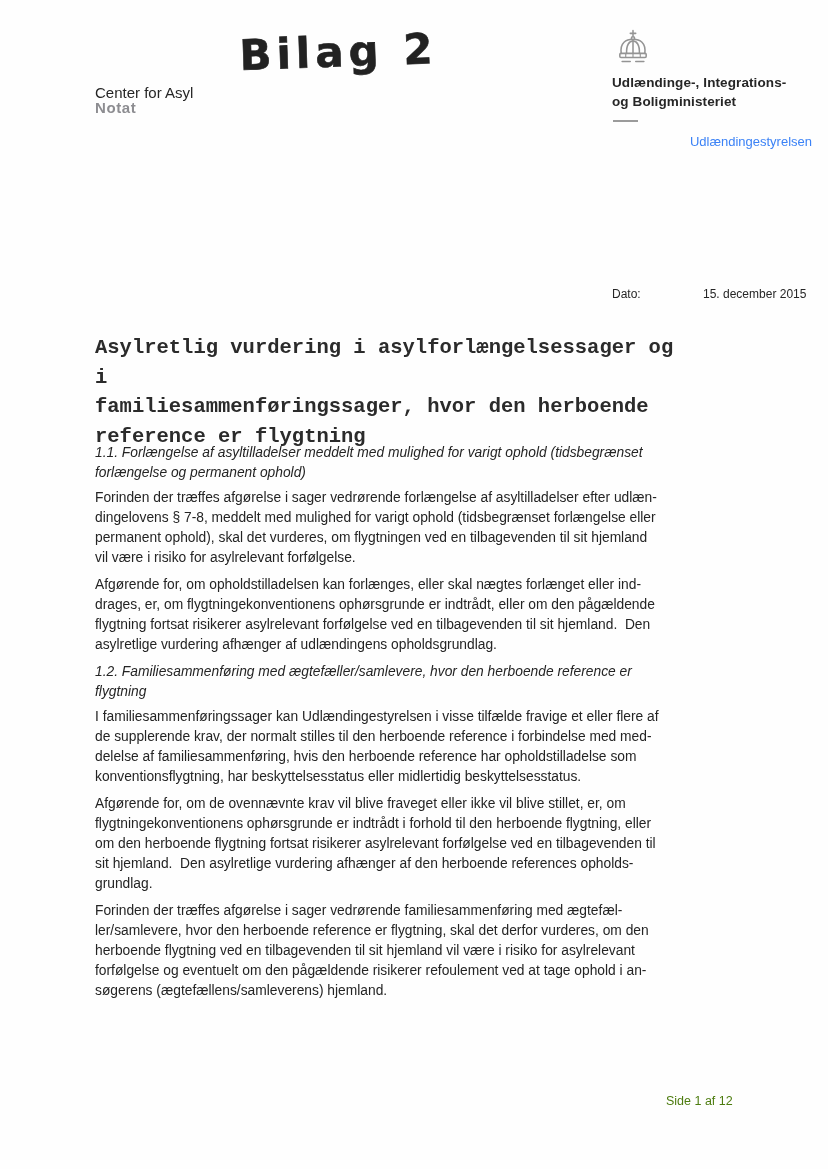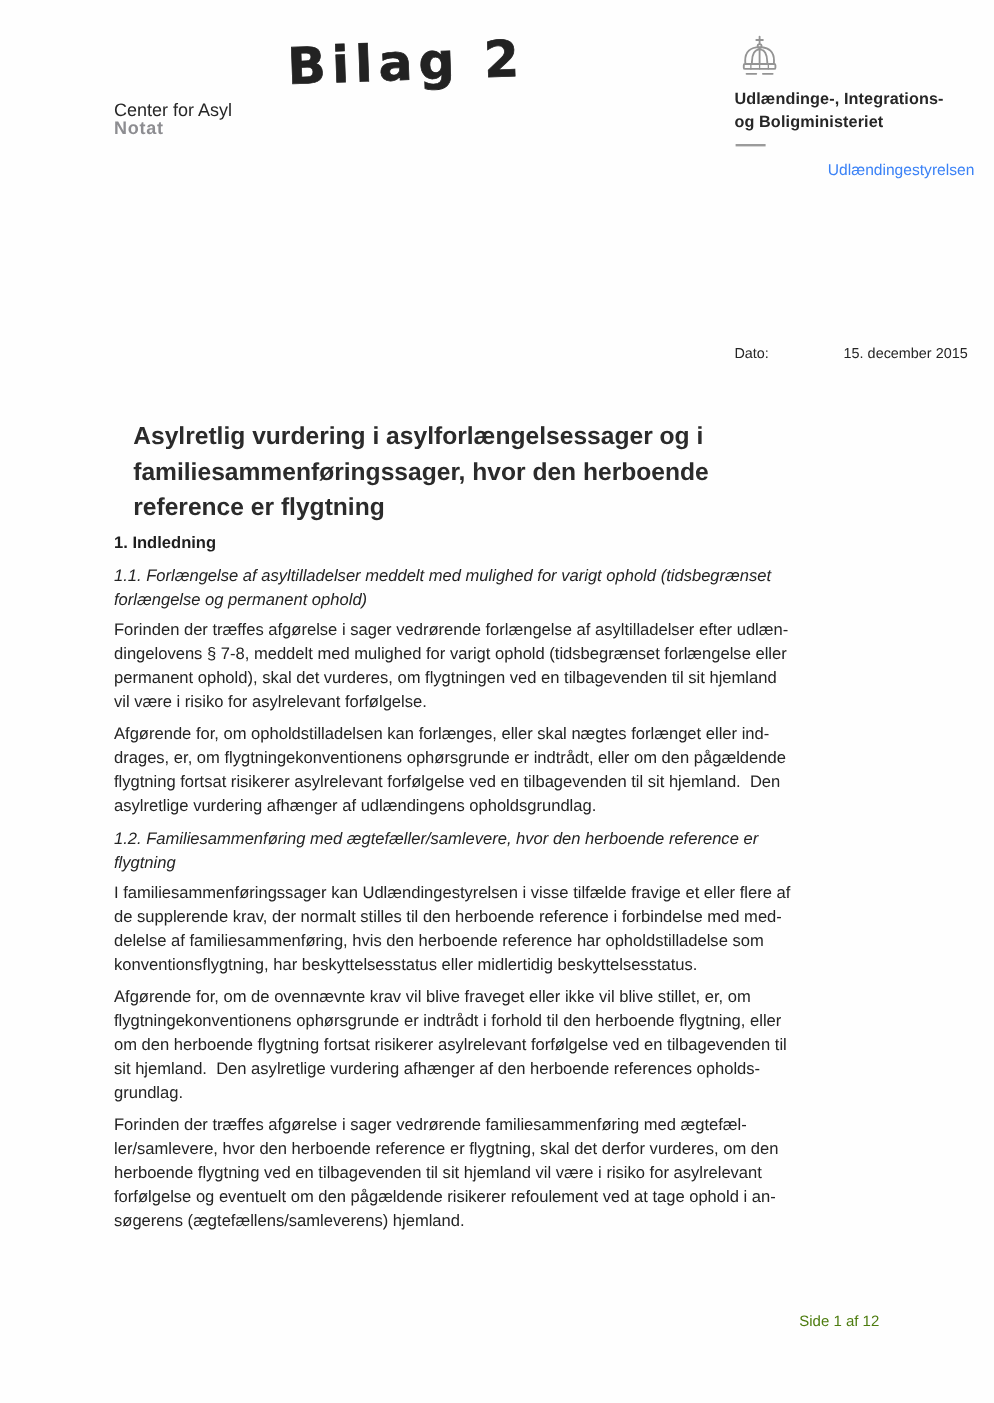--- a/index.html
+++ b/index.html
@@ -109,26 +109,25 @@
     <div class="ministry-line">Udlændinge-, Integrations-</div>
     <div class="ministry-line">og Boligministeriet</div>
     <div class="agency-divider"></div>
     <div class="directorate">Udlændingestyrelsen</div>
   </div>
 
   <div class="date-row">
     <span class="date-label">Dato:</span><span class="date-value">15. december 2015</span>
   </div>
 
-  <h1 class="doc-title" style="margin:16px;">Asylretlig vurdering i asylforlængelsessager og i
+  <h1 class="doc-title" style="margin:0;font-family:Liberation Mono, monospace;">Asylretlig vurdering i asylforlængelsessager og i
 familiesammenføringssager, hvor den herboende
 reference er flygtning</h1>
 
   <div class="body-col">
-    <div class="heading">1. Indledning</div>
     <div class="subheading">1.1. Forlængelse af asyltilladelser meddelt med mulighed for varigt ophold (tidsbegrænset
 forlængelse og permanent ophold)</div>
     <div class="paragraph">Forinden der træffes afgørelse i sager vedrørende forlængelse af asyltilladelser efter udlæn-
 dingelovens § 7-8, meddelt med mulighed for varigt ophold (tidsbegrænset forlængelse eller
 permanent ophold), skal det vurderes, om flygtningen ved en tilbagevenden til sit hjemland
 vil være i risiko for asylrelevant forfølgelse.</div>
     <div class="paragraph">Afgørende for, om opholdstilladelsen kan forlænges, eller skal nægtes forlænget eller ind-
 drages, er, om flygtningekonventionens ophørsgrunde er indtrådt, eller om den pågældende
 flygtning fortsat risikerer asylrelevant forfølgelse ved en tilbagevenden til sit hjemland.  Den
 asylretlige vurdering afhænger af udlændingens opholdsgrundlag.</div>

